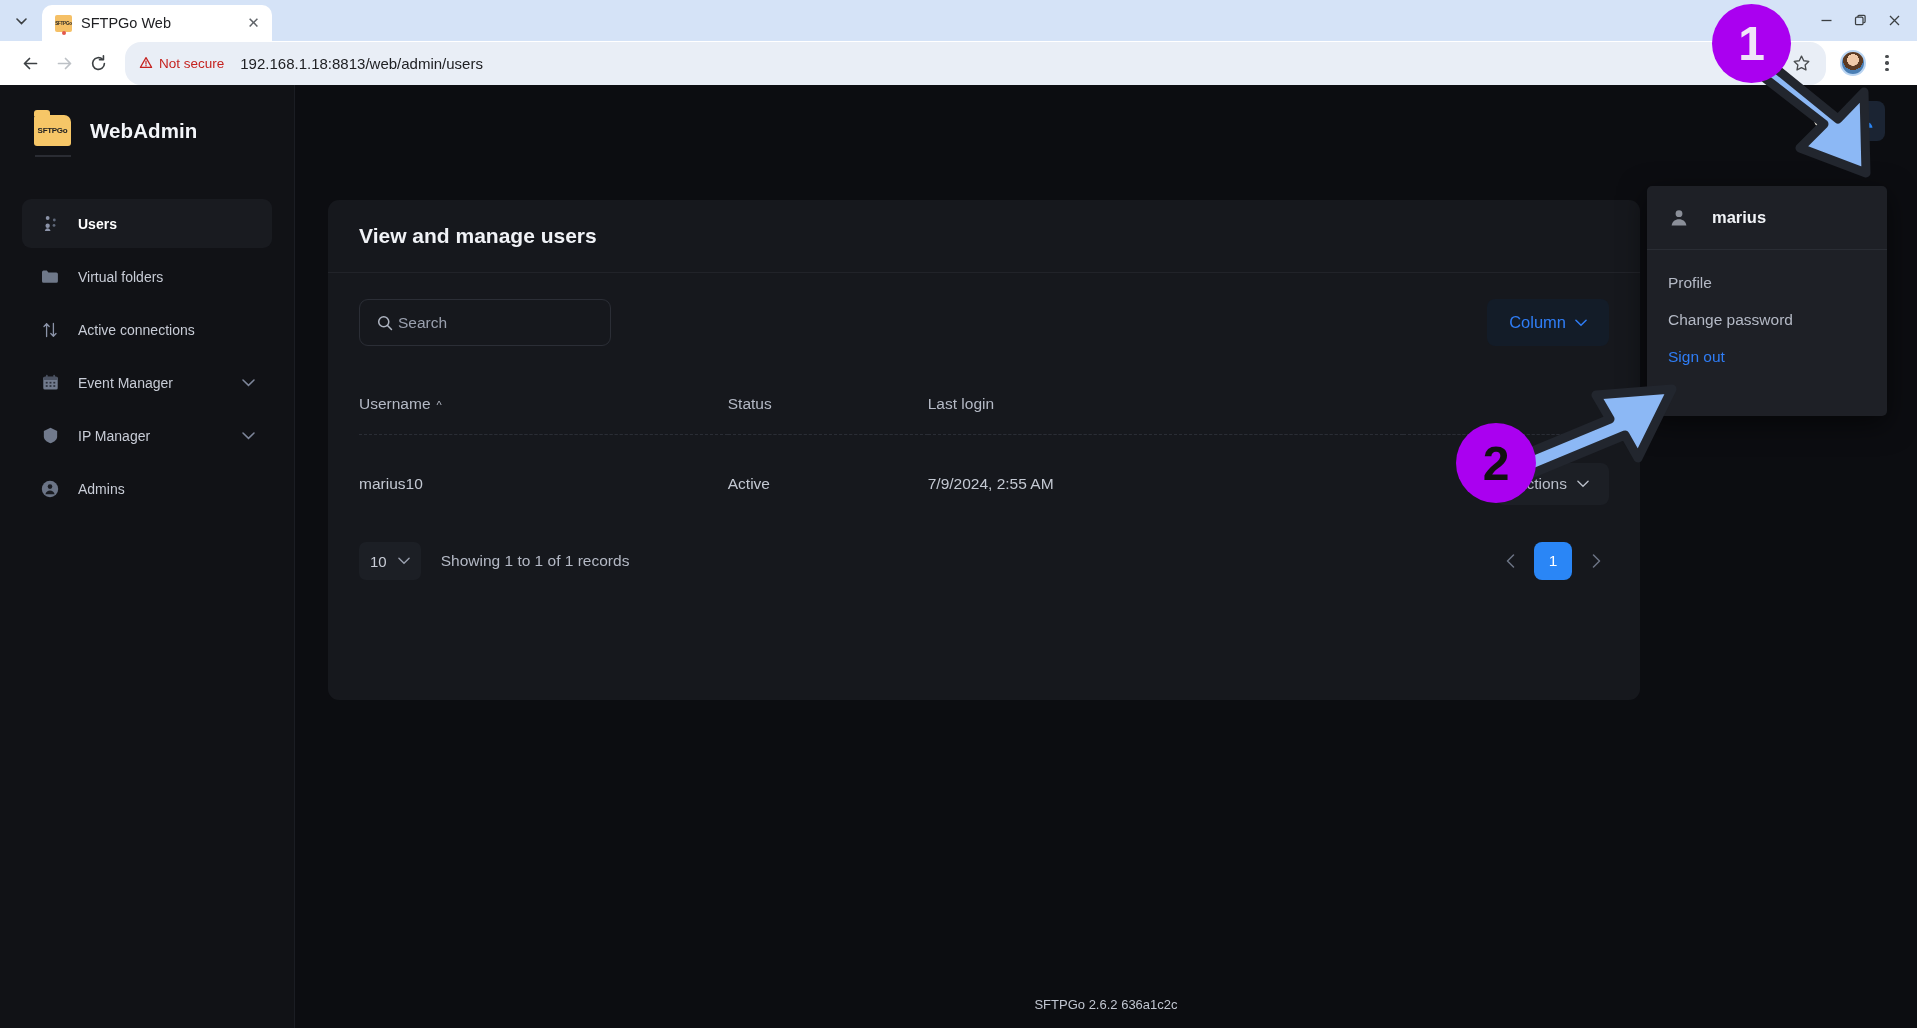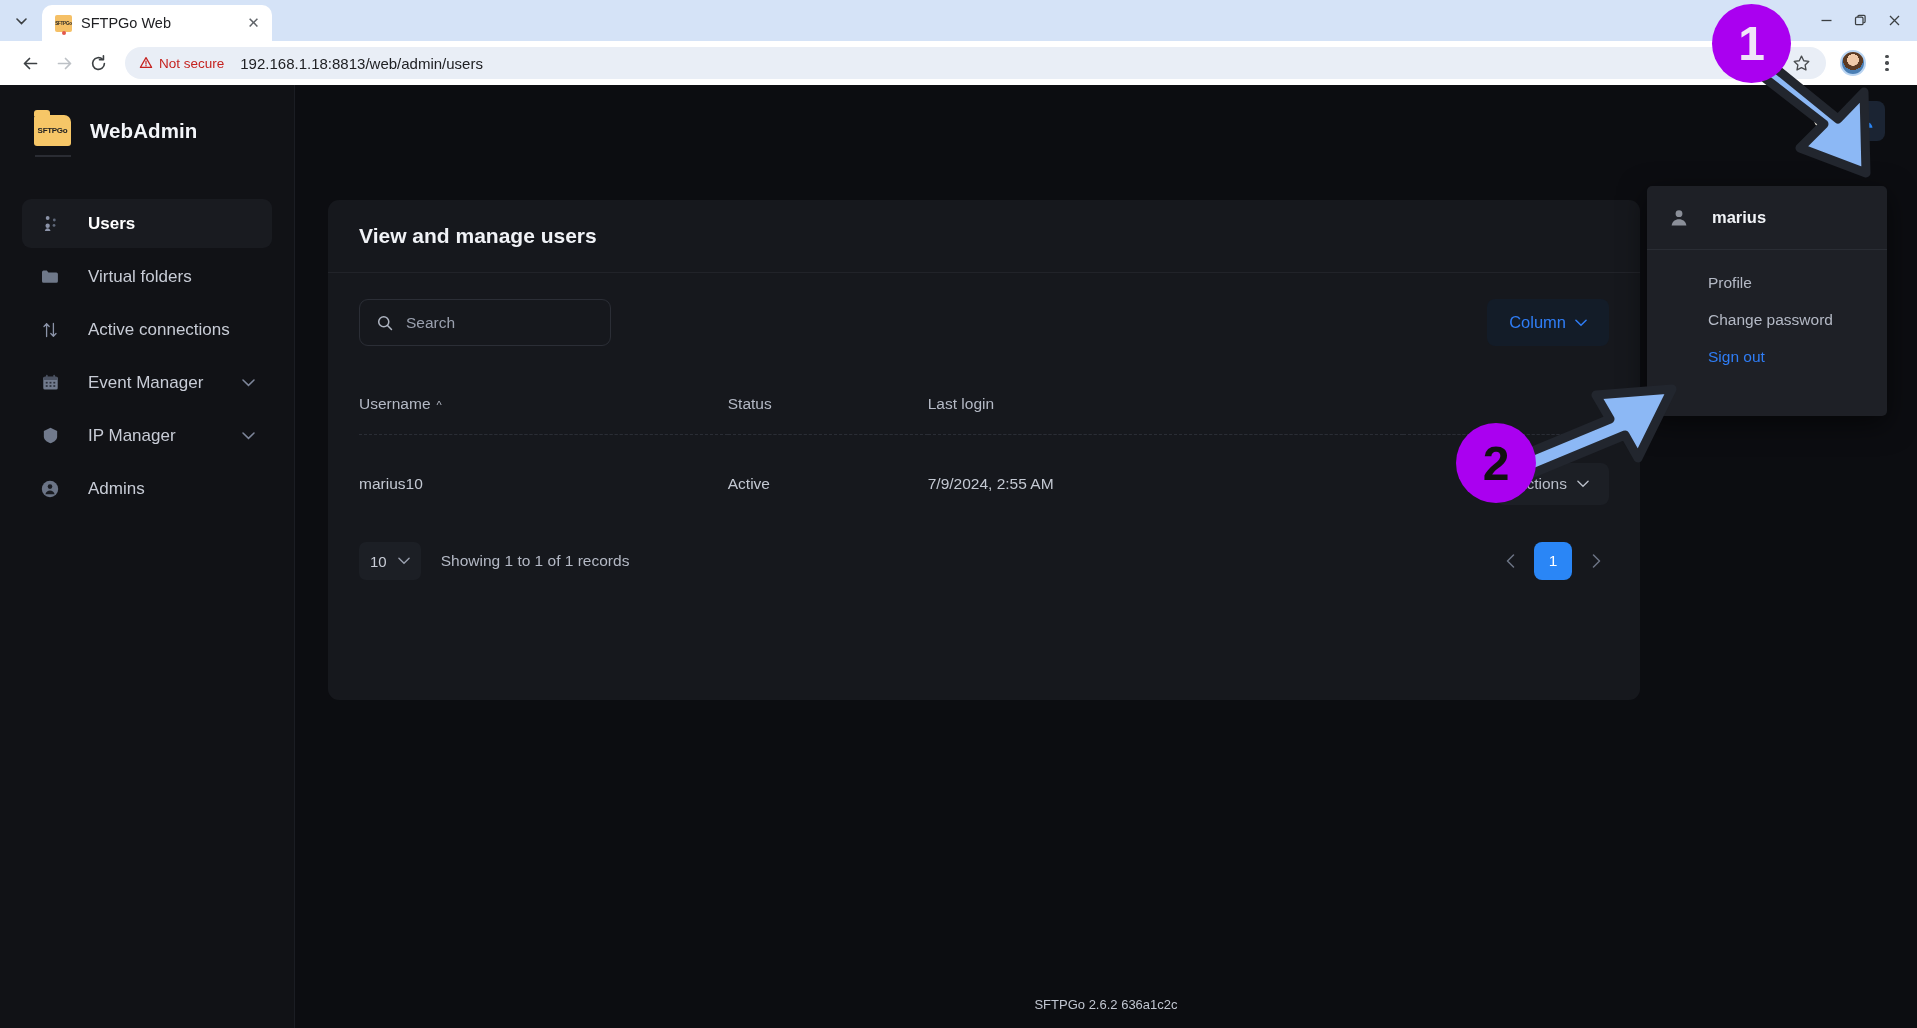--- a/index.html
+++ b/index.html
@@ -48,21 +48,21 @@
   .toolbar {
     position: absolute; top: 41px; left: 0; width: 1917px; height: 44px;
     background: #fff; display: flex; align-items: center; padding: 0 13px;
   }
   .tb-icon {
     width: 34px; height: 34px; border-radius: 50%; flex: none;
     display: flex; align-items: center; justify-content: center;
     color: #4a4d50;
   }
   .omnibox {
-    flex: 1; height: 32px; margin: 0 10px; background: #e9eef6; border-radius: 16px;
+    flex: 1; height: 43px; margin: 0 10px; background: #e9eef6; border-radius: 16px;
     display: flex; align-items: center; padding: 0 8px 0 14px; gap: 7px;
   }
   .notsecure { display: flex; align-items: center; gap: 6px;
     font-size: 13.5px; color: #c5221f; white-space: nowrap; font-weight: 400;}
   .urltext { font-size: 15px; color: #202124; margin-left: 9px; white-space: nowrap; }
   .omni-right { margin-left: auto; display: flex; align-items: center; gap: 4px; }
   .avatar-chrome {
     width: 26px; height: 26px; border-radius: 50%;
     background: radial-gradient(circle at 50% 36%, #f0c9a8 0 32%, #5c3a22 33% 56%, #4a7fb5 57% 100%);
     border: 2px solid #b9d4f2; flex: none;
@@ -89,23 +89,23 @@
     background: #f6c667; border-radius: 3px 3px 0 0;
   }
   .brand-logo::after {
     content: ""; position: absolute; left: 50%; transform: translateX(-50%);
     bottom: -11px; width: 36px; height: 2px; background: #2a2c33;
   }
   .brand-name { font-size: 20.5px; font-weight: bold; color: #f3f5f9; letter-spacing: .1px; }
 
   .nav { margin-top: 53px; padding: 0 22px; }
   .nav-item {
-    display: flex; align-items: center; gap: 27px; height: 49px;
+    display: flex; align-items: center; gap: 17px; height: 49px;
     padding: 0 17px; border-radius: 9px; margin-bottom: 4px;
-    color: #c8ccd6; font-size: 17px; position: relative;
+    color: #c8ccd6; font-size: 14px; position: relative;
   }
   .nav-item.active { background: #191b20; color: #fff; font-weight: bold; }
   .nav-ico { width: 22px; height: 22px; flex: none; display: flex; align-items: center; justify-content: center; color: #7e869a; }
   .nav-label { white-space: nowrap; }
   .nav-chevron { margin-left: auto; color: #7e869a; font-size: 12px; }
 
   
   .main { position: absolute; left: 295px; top: 4px; width: 1622px; height: 943px; }
   .topbar { height: 63px; display: flex; align-items: center; justify-content: flex-end; padding-right: 32px; gap: 4px; }
   .topbar-btn { width: 40px; height: 40px; border-radius: 8px; display: flex; align-items: center; justify-content: center; }
@@ -114,21 +114,21 @@
   .card {
     position: absolute; left: 33px; top: 111px; width: 1312px; height: 500px;
     background: #16181d; border-radius: 11px; overflow: visible;
   }
   .card-head { height: 73px; display: flex; align-items: center; padding: 0 31px; border-bottom: 1px solid #212329; }
   .card-title { font-size: 21px; font-weight: bold; color: #f0f2f6; }
   .card-body { padding: 26px 31px 0 31px; position: relative; }
 
   .search-box {
     width: 252px; height: 47px; border: 1px solid #2b2e36; border-radius: 9px;
-    display: flex; align-items: center; gap: 12px; padding: 0 16px;
+    display: flex; align-items: center; gap: 4px; padding: 0 16px;
     background: transparent;
   }
   .search-input { background: none; border: none; outline: none; color: #c5c9d3; font-size: 15.5px;
     font-family: "Liberation Sans", sans-serif; width: 100%; }
   .search-input::placeholder { color: #9aa0ae; }
 
   .column-btn {
     position: absolute; right: 31px; top: 26px; height: 47px;
     display: flex; align-items: center; gap: 9px; padding: 0 22px;
     border-radius: 8px; background: #131c28; color: #2f7df6; font-size: 16.5px;
@@ -165,21 +165,21 @@
 
   
   .user-menu {
     position: absolute; left: 1647px; top: 186px; width: 240px; height: 230px;
     background: #1e2026; border-radius: 5px; z-index: 40;
     box-shadow: 0 8px 28px rgba(0,0,0,.55);
   }
   .um-head { display: flex; align-items: center; gap: 22px; height: 64px; padding: 0 21px;
     border-bottom: 1px solid #2a2d34; }
   .um-name { font-size: 16.5px; font-weight: bold; color: #f1f3f7; }
-  .um-list { padding: 14px 0 0 0; margin-left: 40px; }
+  .um-list { padding: 14px 0 0 0; }
   .um-item { padding: 0 21px; height: 37px; display: flex; align-items: center;
     font-size: 15.5px; color: #b4b9c5; }
   .um-item.signout { color: #2f7df6; }
 
   
   .anno { position: absolute; z-index: 60; pointer-events: none; }
   .badge {
     position: absolute; border-radius: 50%; background: #aa00f0;
     display: flex; align-items: center; justify-content: center;
     color: #1a1a1a; font-weight: bold; font-family: "Liberation Sans", sans-serif;

